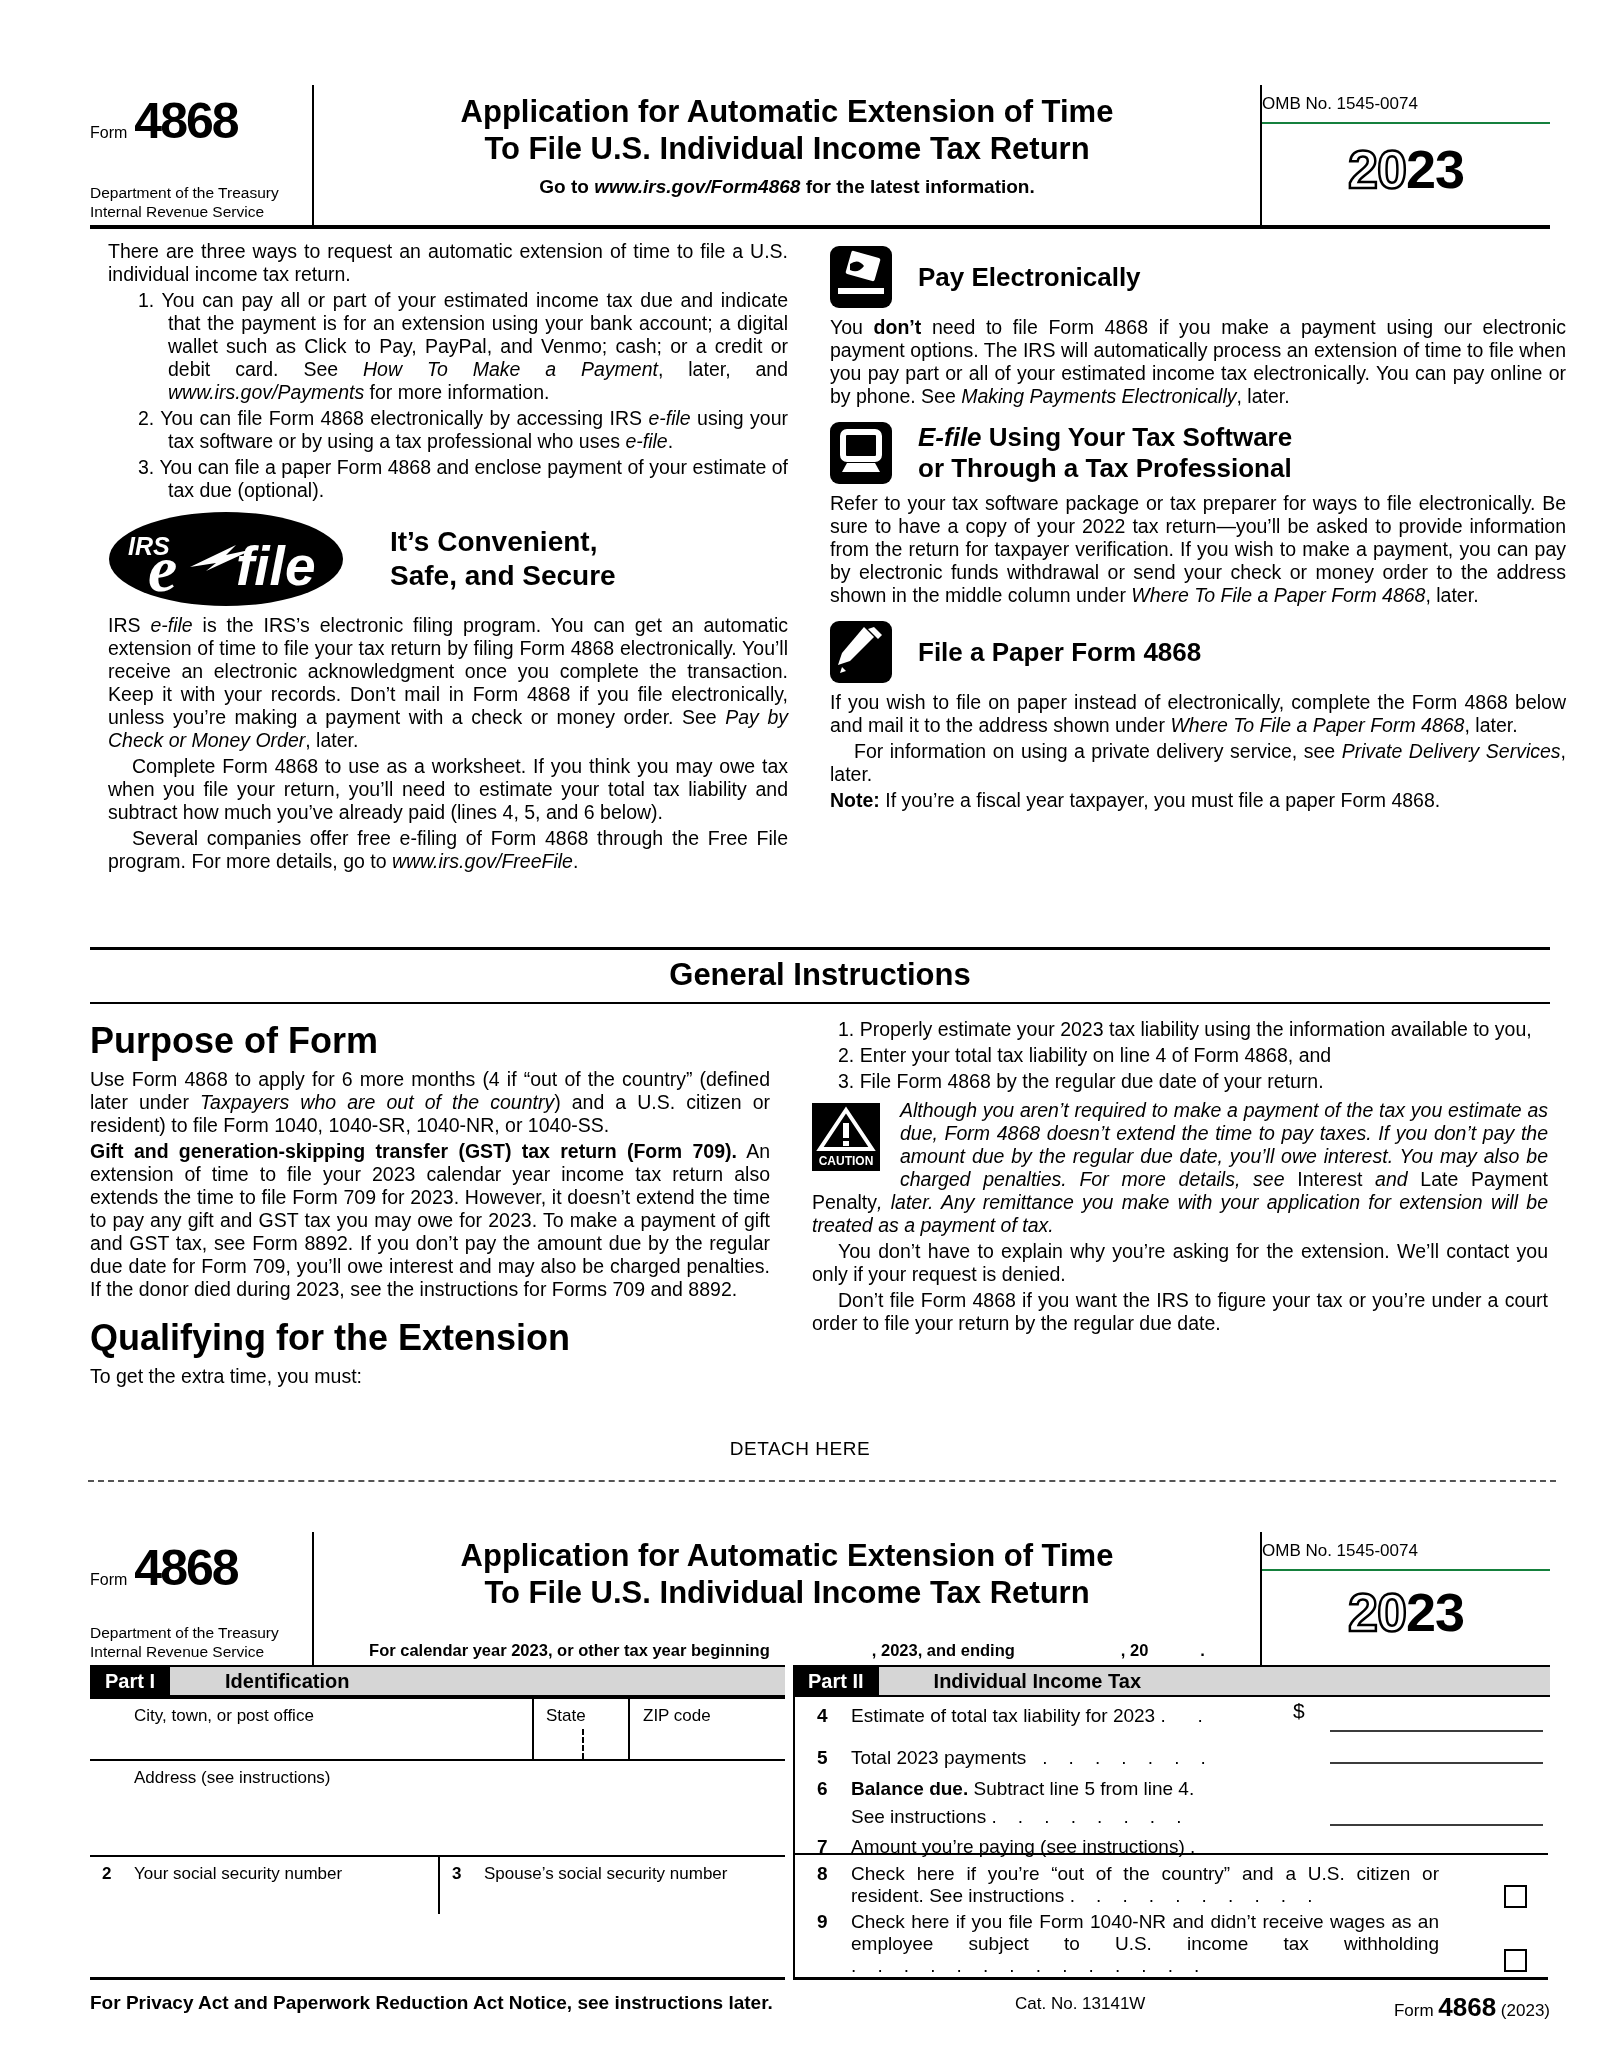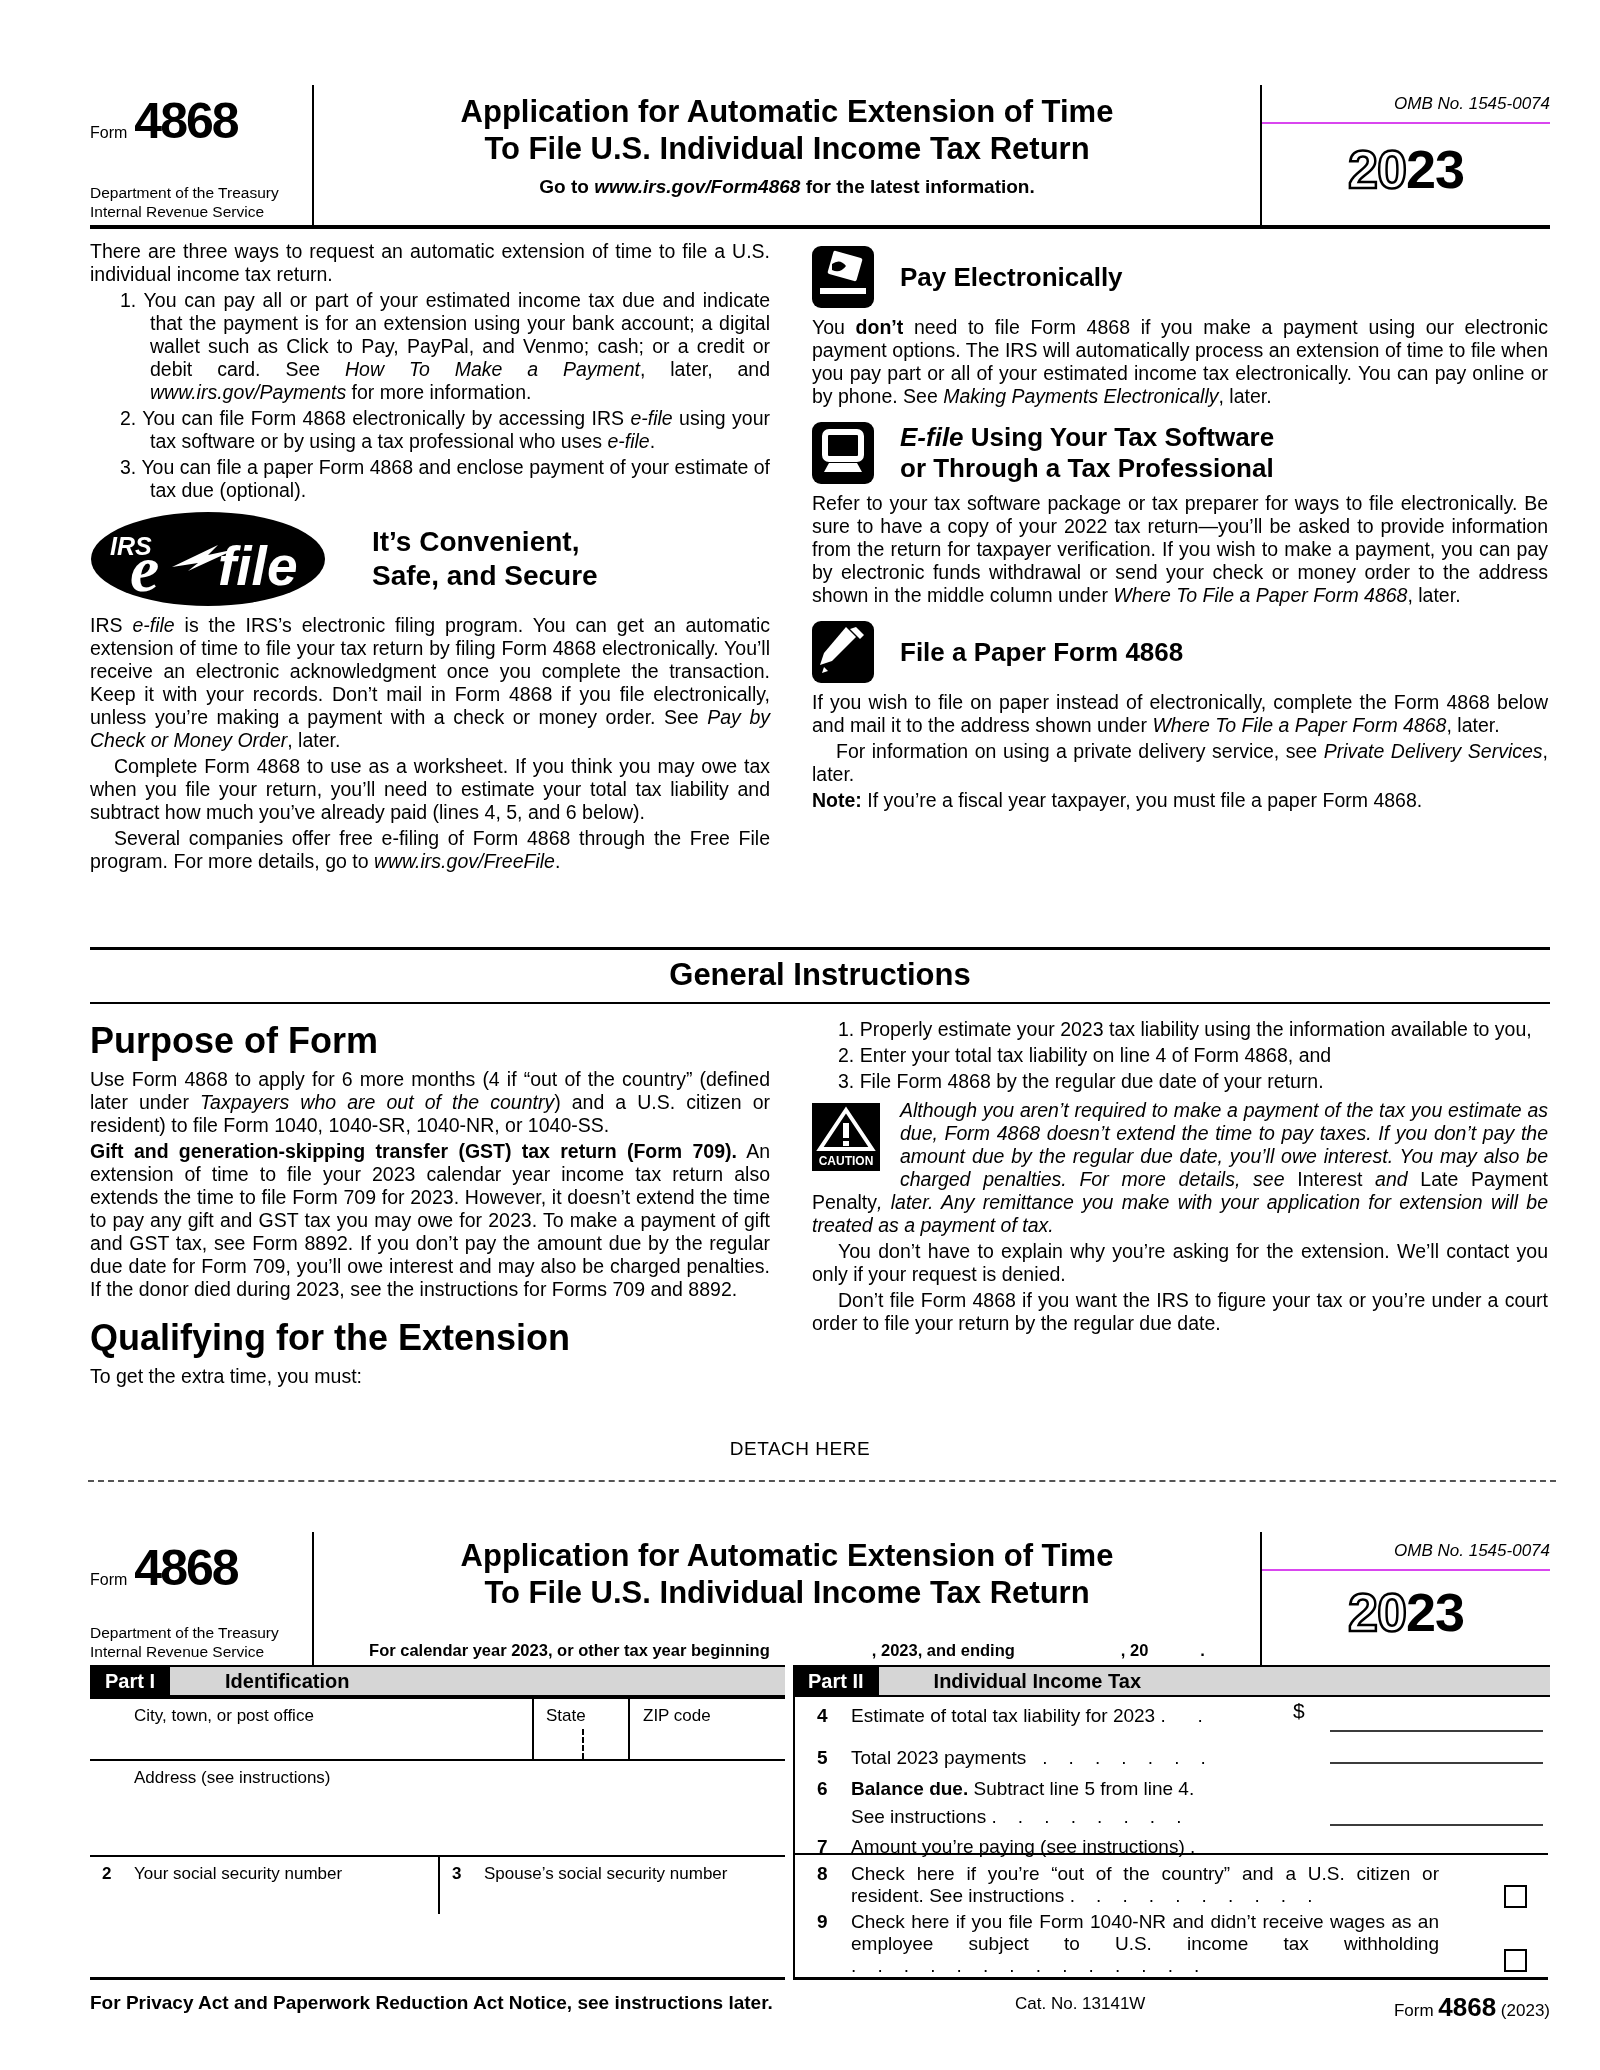--- a/index.html
+++ b/index.html
@@ -17,31 +17,31 @@
   .fhdr{position:absolute;left:90px;width:1460px;}
   .fhdr .lcell{position:absolute;left:0;top:0;bottom:0;width:222px;border-right:2px solid #000;}
   .formline{display:flex;align-items:baseline;gap:7px;padding-top:14px;}
   .formline .flbl{font-size:16px;}
   .formline .fno{font-size:50px;font-weight:bold;letter-spacing:-2px;line-height:44px;}
   .dept{position:absolute;bottom:4px;left:0;font-size:15.5px;line-height:19px;}
   .fhdr .ccell{position:absolute;left:222px;right:288px;top:0;bottom:0;text-align:center;}
   .ftitle{font-size:31px;font-weight:bold;line-height:37px;padding-top:8px;}
   .goto{font-size:19px;margin-top:9px;}
   .fhdr .rcell{position:absolute;right:0;top:0;bottom:0;width:288px;border-left:2px solid #000;}
-  .omb{font-size:17px;text-align:right;padding:9px 0 8px;border-bottom:2px solid #d946ef;font-style:italic;}
+  .omb{font-size:17px;text-align:left;padding:9px 0 8px;border-bottom:2px solid #15803d;}
   .year{text-align:center;font-size:54px;font-weight:bold;margin-top:14px;letter-spacing:-1px;}
   .y-out{color:#fff;-webkit-text-stroke:2.5px #000;}
 
   .hdr1{top:85px;height:140px;border-bottom:4px solid #000;}
 
   
   .col{position:absolute;}
   .colL{left:90px;width:680px;}
   .colR{left:812px;width:736px;}
-  .top-cols{top:240px;}
+  .top-cols{top:240px;margin-left:18px;}
 
   .efile-row{display:flex;align-items:center;gap:46px;margin:9px 0 7px;}
   .efile-head{font-size:28px;font-weight:bold;line-height:34px;}
 
   .icon-head{display:flex;align-items:center;gap:26px;margin:6px 0 8px;}
   .icon-head .ht{font-size:26px;font-weight:bold;line-height:31px;}
   .mt{margin-top:14px;}
 
   
   .gi-band{position:absolute;left:90px;top:947px;width:1460px;border-top:3px solid #000;

